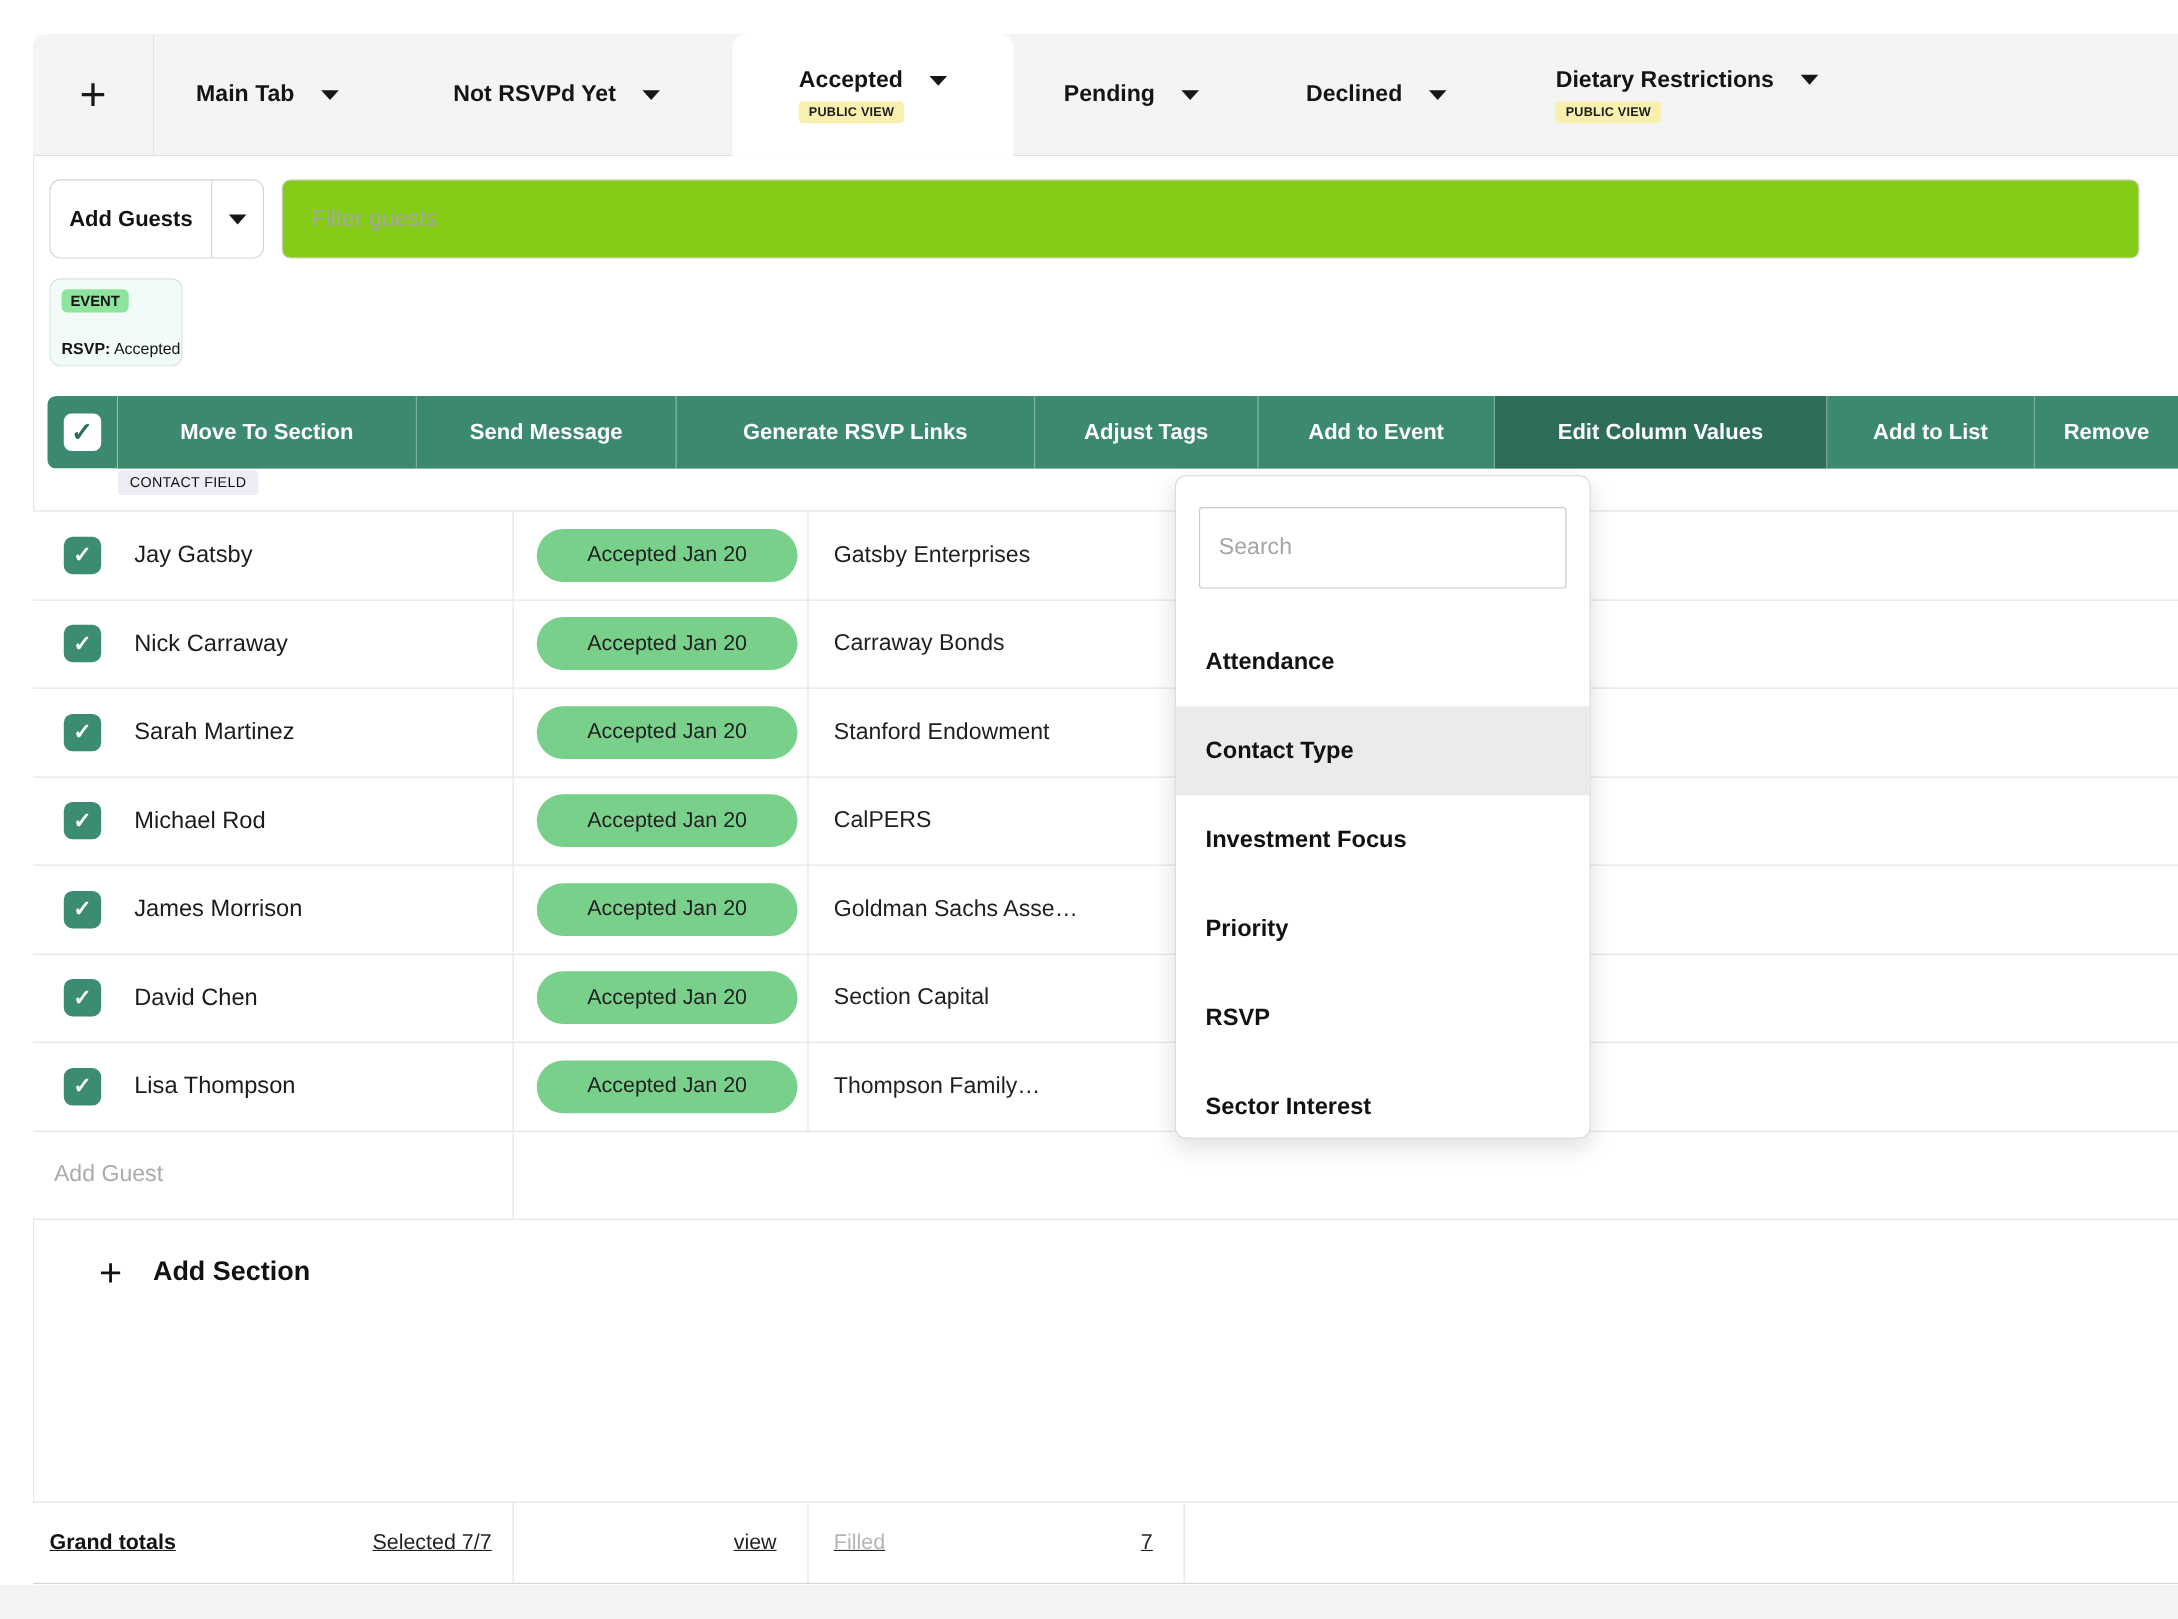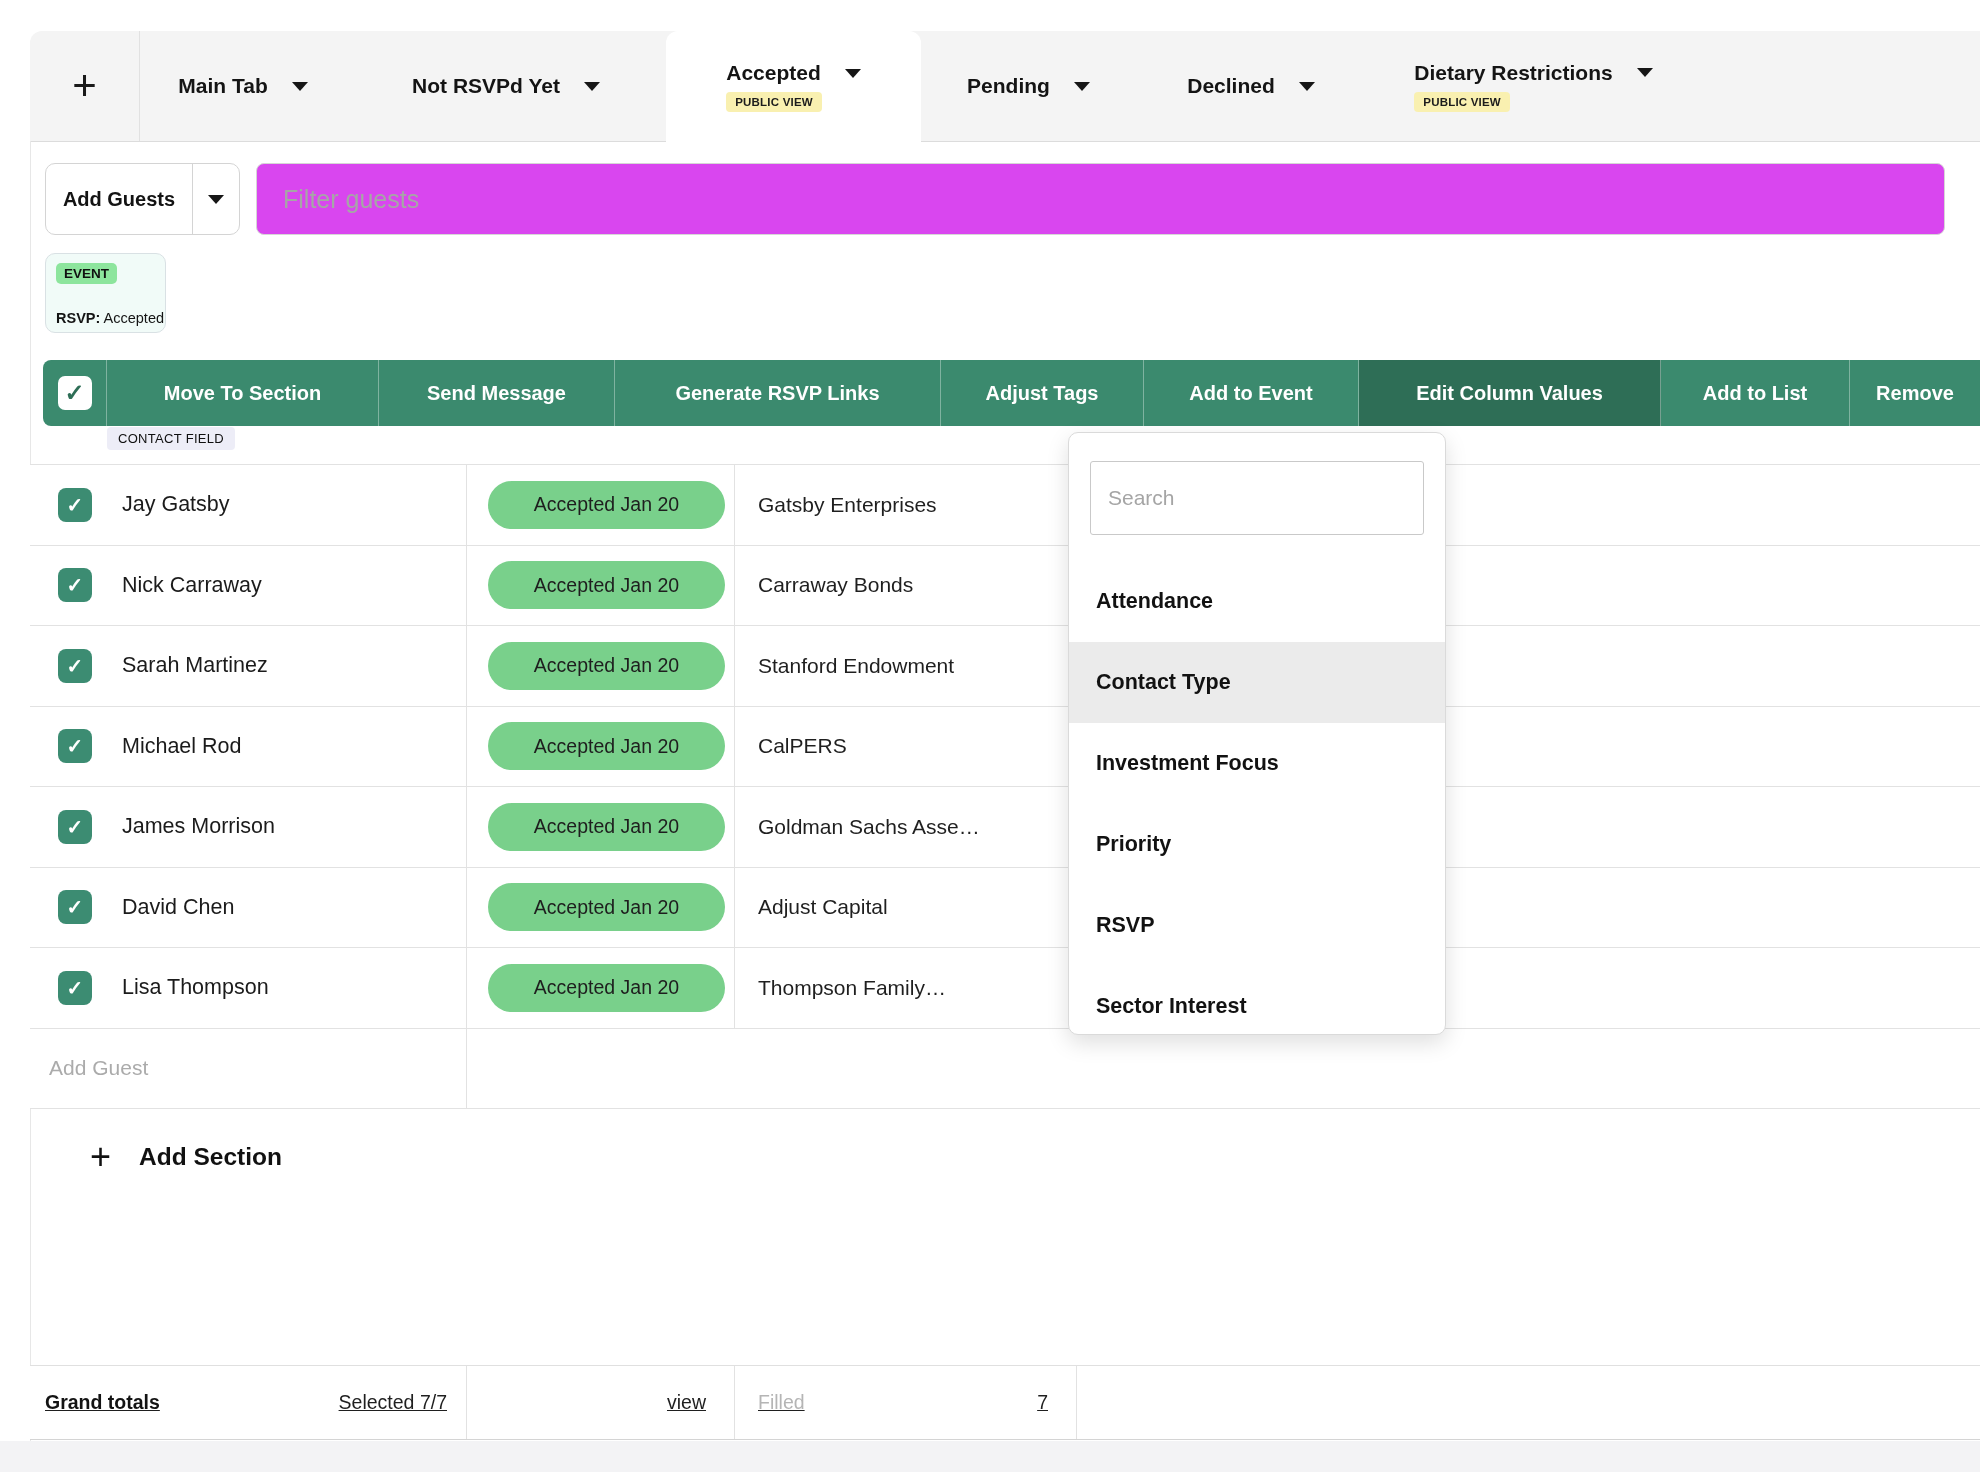--- a/index.html
+++ b/index.html
@@ -27,22 +27,22 @@
   .addview-btn{width:146px;height:56px;background:#ffffff;border:1px solid #cfcfcf;border-radius:10px;
                display:flex;align-items:center;justify-content:center;font-size:20px;color:#222;cursor:pointer;}
 
   
   .left-border{position:absolute;left:30px;top:141px;width:1px;height:1300px;background:#e7e7e7;}
   .add-guests{position:absolute;left:45px;top:163px;width:195px;height:72px;background:#fff;
               border:1px solid #d4d4d4;border-radius:10px;display:flex;box-sizing:border-box;cursor:pointer;}
   .ag-main{flex:1;display:flex;align-items:center;justify-content:center;font-size:20px;font-weight:700;color:#131313;}
   .ag-caret{width:46px;border-left:1px solid #d4d4d4;display:flex;align-items:center;justify-content:center;}
   .filter-input{position:absolute;left:256px;top:163px;width:1689px;height:72px;box-sizing:border-box;
-                border:1px solid #d6d6d6;border-radius:8px;font-size:25px;padding-left:26px;color:#333;
-                font-family:"Liberation Sans",sans-serif;outline:none;background:#d946ef;}
+                border:1px solid #d6d6d6;border-radius:8px;font-size:21px;padding-left:26px;color:#333;
+                font-family:"Liberation Sans",sans-serif;outline:none;background:#84cc16;}
   .filter-input::placeholder{color:#a6a6a6;}
 
   
   .filter-chip{position:absolute;left:45px;top:253px;width:121px;height:80px;box-sizing:border-box;
                background:#F1FBF8;border:1px solid #d9e1e4;border-radius:10px;padding:9px 10px;}
   .chip-tag{display:inline-block;background:#8DE59D;color:#101010;font-size:13.5px;font-weight:700;
             padding:3px 8px;border-radius:5px;}
   .chip-line{margin-top:26px;font-size:14.5px;color:#141414;white-space:nowrap;}
   .chip-line b{font-weight:700;}
 
@@ -282,21 +282,21 @@
     <div class="grow">
       <div class="gcell gc1">
         <span class="row-check">
             <span>✓</span>
           </span>
         <span class="gname">David Chen</span>
       </div>
       <div class="gcell gc2">
         <span class="pill">Accepted Jan 20</span>
       </div>
-      <div class="gcell gc3">Adjust Capital</div>
+      <div class="gcell gc3">Section Capital</div>
       <div class="gcell"></div>
     </div>
 
     <div class="grow">
       <div class="gcell gc1">
         <span class="row-check">
             <span>✓</span>
           </span>
         <span class="gname">Lisa Thompson</span>
       </div>

